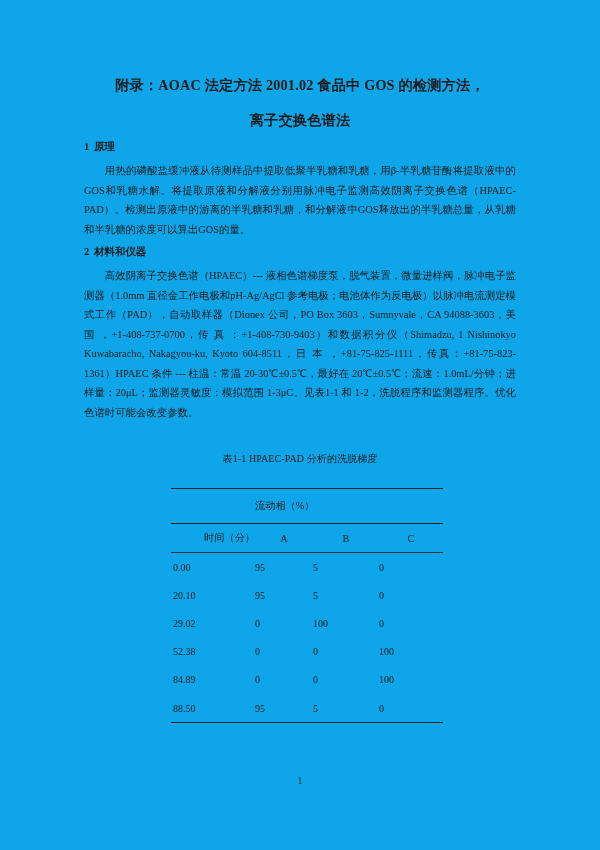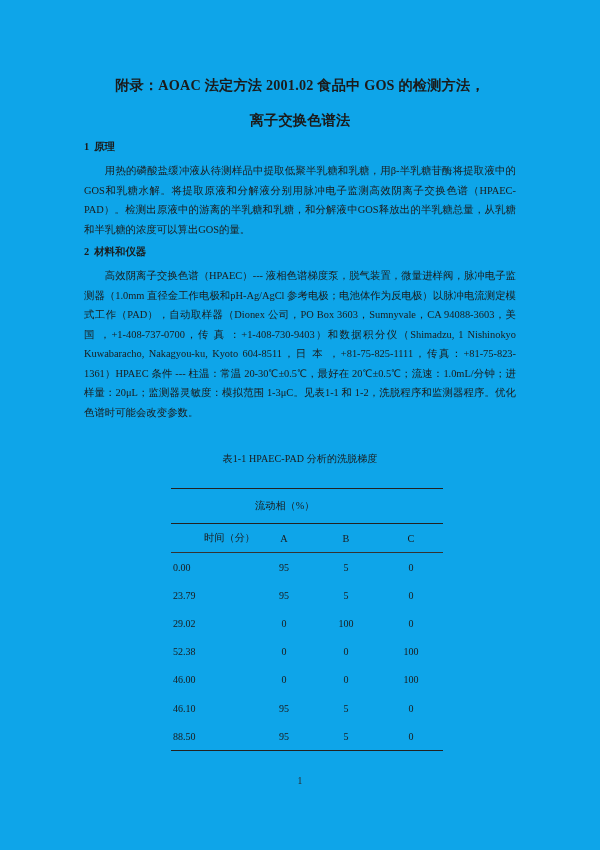--- a/index.html
+++ b/index.html
@@ -152,21 +152,20 @@
 
   .data-row td {
     height: 28.2px;
     font-size: 10px;
   }
   .data-row td.c-time {
     text-align: left;
     padding-left: 2px;
   }
   .data-row td.c-val {
-    text-align: center;
   }
 
   col.time { width: 84px; }
   col.a    { width: 58px; }
   col.b    { width: 66px; }
   col.c    { width: 64px; }
 
   
   .page-number {
     position: absolute;
@@ -236,48 +235,42 @@
             <td colspan="4"></td>
           </tr>
 
           <tr class="data-row">
             <td class="c-time">0.00</td>
             <td class="c-val">95</td>
             <td class="c-val">5</td>
             <td class="c-val">0</td>
           </tr>
           <tr class="data-row">
-            <td class="c-time">23.79</td>
+            <td class="c-time">20.10</td>
             <td class="c-val">95</td>
             <td class="c-val">5</td>
             <td class="c-val">0</td>
           </tr>
           <tr class="data-row">
             <td class="c-time">29.02</td>
             <td class="c-val">0</td>
             <td class="c-val">100</td>
             <td class="c-val">0</td>
           </tr>
           <tr class="data-row">
             <td class="c-time">52.38</td>
             <td class="c-val">0</td>
             <td class="c-val">0</td>
             <td class="c-val">100</td>
           </tr>
           <tr class="data-row">
-            <td class="c-time">46.00</td>
+            <td class="c-time">84.89</td>
             <td class="c-val">0</td>
             <td class="c-val">0</td>
             <td class="c-val">100</td>
-          </tr>
-          <tr class="data-row">
-            <td class="c-time">46.10</td>
-            <td class="c-val">95</td>
-            <td class="c-val">5</td>
-            <td class="c-val">0</td>
           </tr>
           <tr class="data-row">
             <td class="c-time">88.50</td>
             <td class="c-val">95</td>
             <td class="c-val">5</td>
             <td class="c-val">0</td>
           </tr>
 
           <tr class="rule-bottom">
             <td colspan="4"></td>

